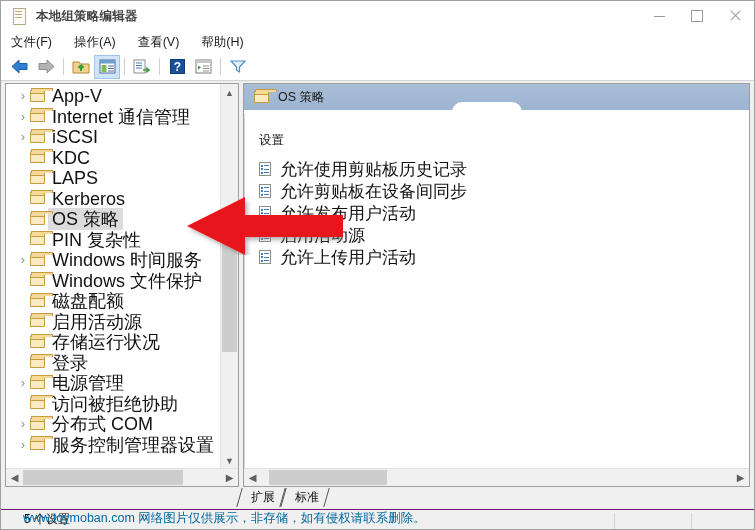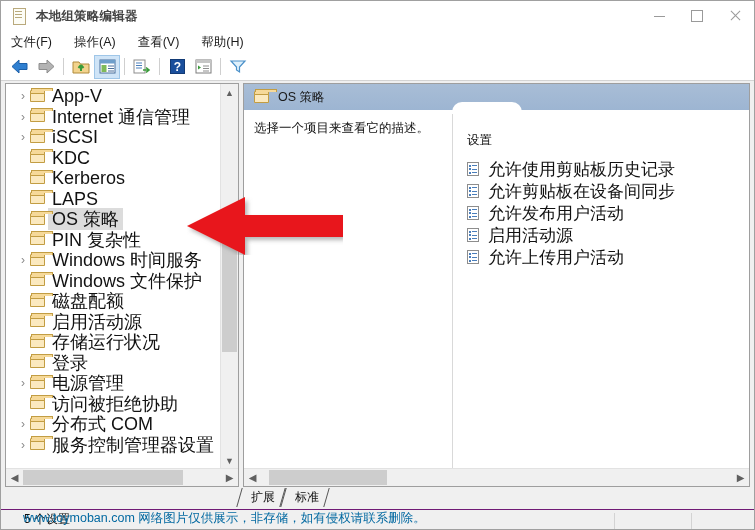--- a/index.html
+++ b/index.html
@@ -228,30 +228,30 @@
             </span>
             <span class="tlabel">KDC</span>
           </div>
           <div class="trow">
             <span class="chev empty">›</span>
             <span class="folder">
               <span class="back"></span>
               <span class="tab"></span>
               <span class="front"></span>
             </span>
+            <span class="tlabel">LAPS</span>
+          </div>
+          <div class="trow">
+            <span class="chev empty">›</span>
+            <span class="folder">
+              <span class="back"></span>
+              <span class="tab"></span>
+              <span class="front"></span>
+            </span>
             <span class="tlabel">Kerberos</span>
-          </div>
-          <div class="trow">
-            <span class="chev empty">›</span>
-            <span class="folder">
-              <span class="back"></span>
-              <span class="tab"></span>
-              <span class="front"></span>
-            </span>
-            <span class="tlabel">LAPS</span>
           </div>
           <div class="trow sel">
             <span class="chev empty">›</span>
             <span class="folder">
               <span class="back"></span>
               <span class="tab"></span>
               <span class="front"></span>
             </span>
             <span class="tlabel">OS 策略</span>
           </div>
@@ -378,23 +378,20 @@
         <div class="folder hfolder">
           <div class="back"></div>
             <div class="tab"></div>
             <div class="front"></div>
         </div>
         <div class="rp-title">OS 策略</div>
         <div class="notch"></div>
       </div>
 
       <div class="rp-body">
-        <div class="desc">
-          <div class="desc-text">选择一个项目来查看它的描述。</div>
-        </div>
         <div class="divider"></div>
         <div class="settings">
           <div class="settings-h">设置</div>
           <div id="settingslist">
               <div class="srow">
                 <span class="sicon">
                   <span class="pg"></span>
                   <span class="sq" style="top:3px"></span>
                   <span class="ln" style="top:3.5px"></span>
                   <span class="sq" style="top:6.5px"></span>

